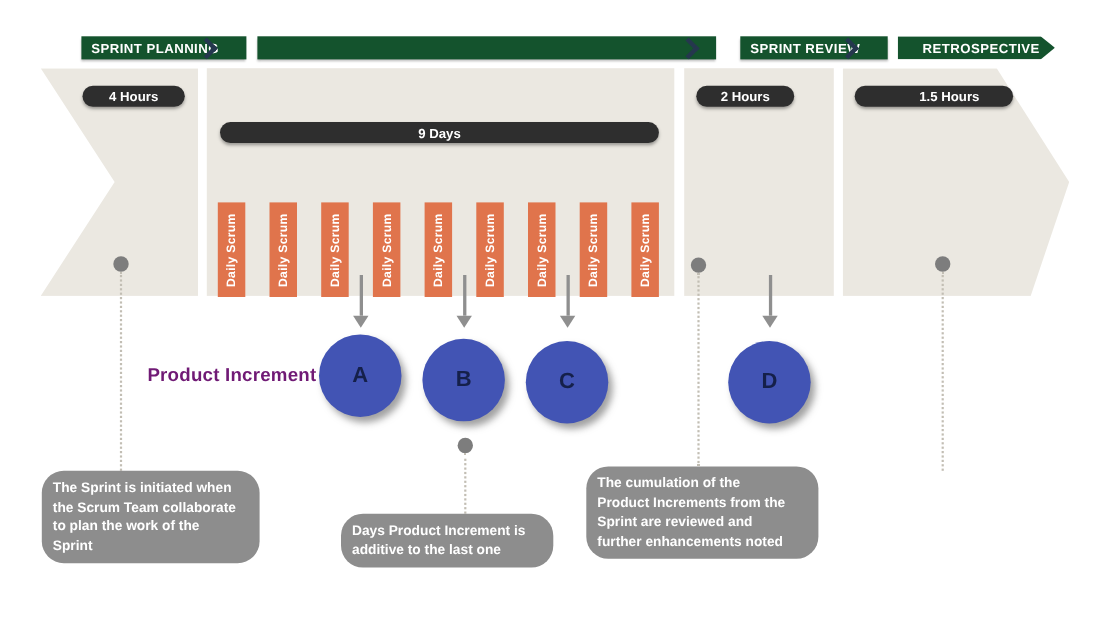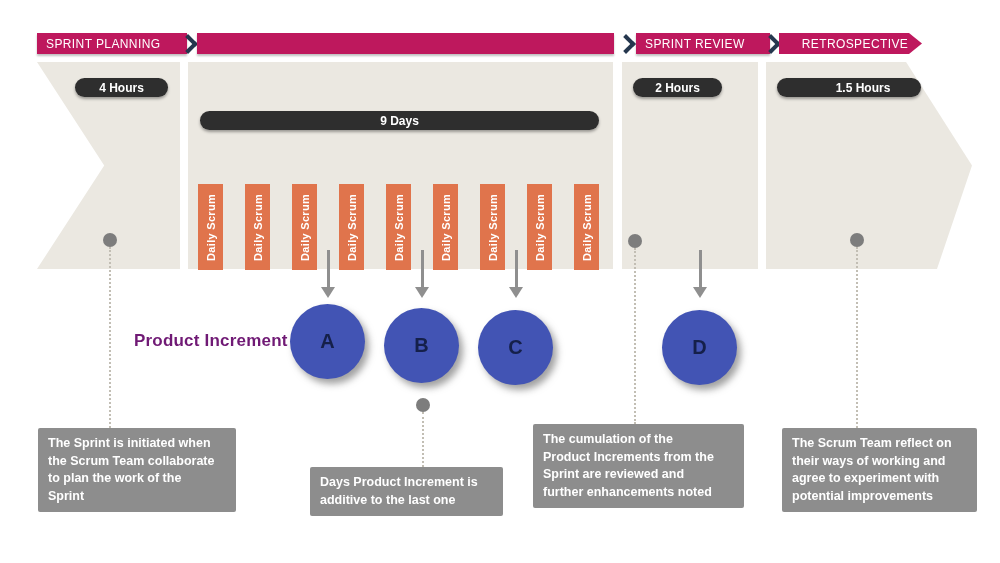--- a/index.html
+++ b/index.html
@@ -10,24 +10,25 @@
   
   .banner{
     position:absolute;left:36px;top:4px;width:869px;height:20px;
     background:#27389b;border-radius:10px;
     box-shadow:0 2px 3px rgba(0,0,0,.35);
     color:#fff;font-size:13px;font-weight:bold;letter-spacing:.5px;
     display:flex;align-items:center;justify-content:center;
   }
   
   .seg{
-    position:absolute;top:33px;height:21px;background:#be185d;
-    color:#fff;font-size:12px;font-weight:normal;letter-spacing:.4px;
+    position:absolute;top:33px;height:21px;background:#14532d;
+    color:#fff;font-size:12px;font-weight:bold;letter-spacing:.4px;
     display:flex;align-items:center;
     box-shadow:0 2px 2px rgba(0,0,0,.25);
+    margin-left:37px;
   }
   .seg1{left:37px;width:141px;padding-left:9px;}
   .seg2{left:197px;width:417px;}
   .seg3{left:636px;width:125px;padding-left:9px;}
   .seg4{
     left:779px;width:134px;padding-left:9px;box-shadow:none;
     clip-path:polygon(0 0, calc(100% - 13px) 0, 100% 50%, calc(100% - 13px) 100%, 0 100%);
     justify-content:center;
   }
   .chev{
@@ -76,21 +77,21 @@
   }
   .pi-label{
     position:absolute;left:134px;top:331px;
     font-size:17px;font-weight:800;color:#701a75;letter-spacing:.2px;
   }
   
   .dot{position:absolute;width:14px;height:14px;border-radius:50%;background:#7d7d7d;}
   .dline{position:absolute;width:0;border-left:2px dotted #c2beb4;}
   
   .callout{
-    position:absolute;background:#8d8d8d;border-radius:2px;
+    position:absolute;background:#8d8d8d;border-radius:20px;
     color:#fff;font-size:12.5px;font-weight:bold;line-height:1.4;
     padding:7px 10px;white-space:pre-line;box-sizing:border-box;
   }
   .c1{left:38px;top:428px;width:198px;}
   .c2{left:310px;top:467px;width:193px;}
   .c3{left:533px;top:424px;width:211px;}
   .c4{left:782px;top:428px;width:195px;}
   
   .source{
     position:absolute;left:0;top:530px;width:1000px;text-align:center;
@@ -182,19 +183,15 @@
   <div class="callout c1">The Sprint is initiated when
 the Scrum Team collaborate
 to plan the work of the
 Sprint</div>
   <div class="callout c2">Days Product Increment is
 additive to the last one</div>
   <div class="callout c3">The cumulation of the
 Product Increments from the
 Sprint are reviewed and
 further enhancements noted</div>
-  <div class="callout c4">The Scrum Team reflect on
-their ways of working and
-agree to experiment with
-potential improvements</div>
 
 
 </div>
 
 </body></html>

